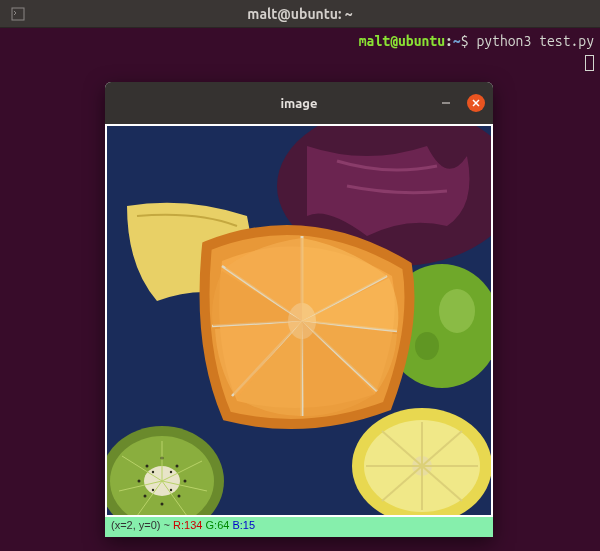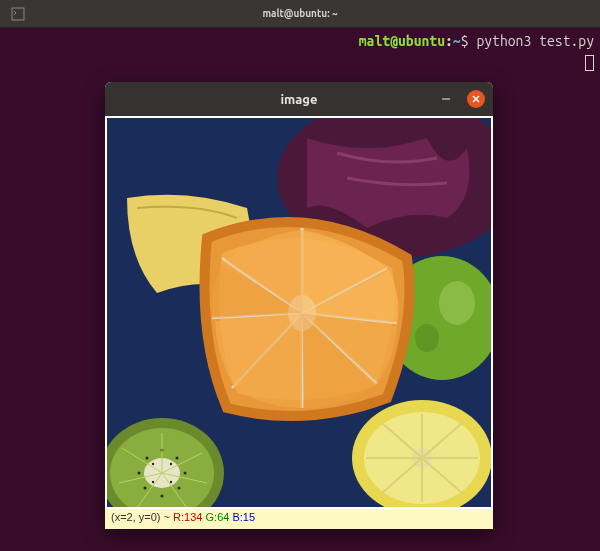--- a/index.html
+++ b/index.html
@@ -26,21 +26,21 @@
       width: 16px;
       height: 16px;
       display: flex;
       align-items: center;
       justify-content: center;
       color: #8a8684;
       font-size: 12px;
     }
     .terminal-title-text {
       color: #d4d0cc;
-      font-size: 10px;
+      font-size: 14px;
       font-weight: bold;
       font-family: "Ubuntu", sans-serif;
     }
     .terminal-body {
       padding: 4px 6px;
       font-size: 14px;
       line-height: 1.3;
       font-family: "Ubuntu Mono", "Consolas", monospace;
       text-align: right;
     }
@@ -65,21 +65,21 @@
       position: absolute;
       left: 105px;
       top: 82px;
       width: 388px;
       background: #fff;
       border-radius: 6px 6px 0 0;
       box-shadow: 0 6px 20px rgba(0,0,0,0.5);
       overflow: hidden;
     }
     .image-window-titlebar {
-      height: 34px;
+      height: 42px;
       background: #353230;
       display: flex;
       align-items: center;
       justify-content: center;
       position: relative;
     }
     .image-window-title {
       color: #e6e2de;
       font-size: 13px;
       font-weight: bold;
@@ -113,21 +113,21 @@
       width: 384px;
       height: 389px;
       margin: 2px;
       background: #2a3a6a;
       position: relative;
       overflow: hidden;
     }
     
     .status-bar {
       height: 20px;
-      background: #fef9c3;
+      background: #86efac;
       font-size: 11px;
       font-family: sans-serif;
       color: #333;
       padding: 2px 6px;
       white-space: nowrap;
       overflow: hidden;
     }
     .status-bar .r { color: #c00; }
     .status-bar .g { color: #080; }
     .status-bar .b { color: #00c; }

